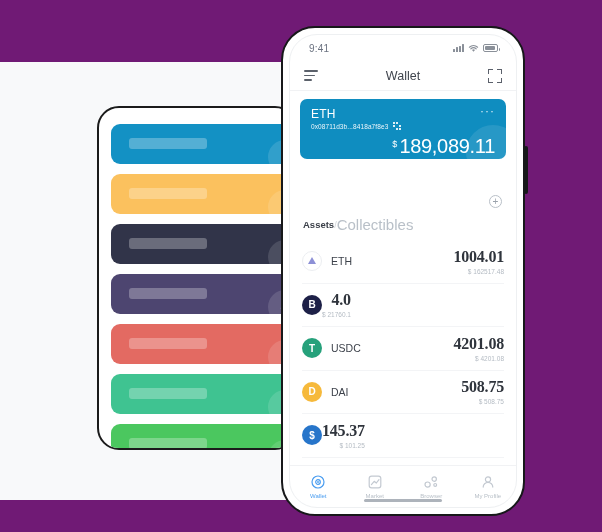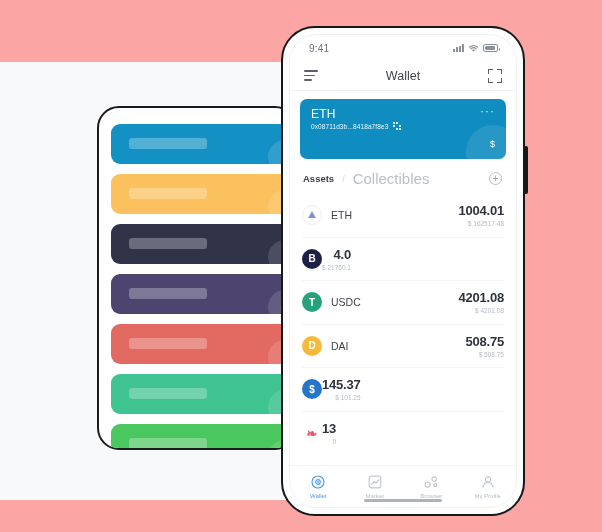--- a/index.html
+++ b/index.html
@@ -2,21 +2,21 @@
 <html><head>
 <meta charset="utf-8">
 <style>
   * { box-sizing: border-box; margin: 0; padding: 0; }
   html, body {
     width: 602px; height: 532px;
     background: #ffffff;
     font-family: "Liberation Sans", sans-serif;
     overflow: hidden;
   }
-  #stage { position: relative; width: 602px; height: 532px; background: #fca5a5; }
+  #stage { position: relative; width: 602px; height: 532px; background: #701a75; }
 
   
   .bg-panel {
     position: absolute; left: 0; top: 62px;
     width: 455px; height: 438px;
     background: #f8f9fa;
   }
 
   
   .phone-back {
@@ -139,21 +139,21 @@
     position:absolute; right:-14px; bottom:-20px;
     width: 54px; height: 54px; border-radius:50%;
     background: rgba(255,255,255,0.10);
   }
 
   
   .asset-tabs {
     display:flex; align-items:center; justify-content: space-between;
     padding: 11px 14px 7px 13px;
   }
-  .tabset { display:flex; align-items:center; gap:8px; }
+  .tabset { display:flex; align-items:center; gap:0;margin-top:46px; }
   .tab-a { font-size: 9.5px; font-weight: bold; color: #3b4049; }
   .tab-sep { font-size: 9px; color: #cfd4da; }
   .tab-b { font-size: 15px; color: #b9c0c8; }
   .plus {
     width: 13px; height: 13px; border-radius:50%;
     border: 1px solid #b9c0c8; color:#9aa2ab;
     font-size: 10px; line-height: 11px; text-align:center;
   }
 
   
@@ -176,21 +176,21 @@
     width:0;height:0;border-left:4px solid transparent;border-right:4px solid transparent;
     border-bottom:7px solid #8d90d6; position:relative; top:-1px;
   }
   .coin.imbtc { background: #1d2047; }
   .coin.usdt  { background: #26a17b; }
   .coin.dai   { background: #f6b93b; }
   .coin.usdc  { background: #2775ca; }
   .coin.tft   { background: #ffffff; color:#ef4f6b; font-size:13px; }
   .asym { font-size: 10.5px; color: #3d424b; margin-left: 9px; flex: 1 1 auto; }
   .aright { text-align: right; }
-  .aqty { font-size: 13px; font-weight: bold; color: #2f343c; letter-spacing: -.2px; }
+  .aqty { font-size: 16px; font-weight: bold; color: #2f343c; letter-spacing: -.2px; font-family: Liberation Serif, serif; }
   .afiat { font-size: 6.5px; color: #b4bbc3; margin-top: 2px; }
 
   
   .tabbar {
     flex: 0 0 42px; height: 42px;
     border-top: 1px solid #f1f2f4;
     display:flex; align-items:center;
   }
   .tbitem { flex:1 1 0; text-align:center; }
   .tbico { height: 15px; display:flex; align-items:center; justify-content:center; }
@@ -294,20 +294,21 @@
                 <b></b>
                 <b class="off"></b>
                 <b></b>
                 <b class="off"></b>
                 <b></b>
                 <b></b>
             </div>
           </div>
           <div class="bal-amt">
             <span class="bal-cur">$</span>
+            <span class="bal-num">189,089.11</span>
           </div>
         </div>
       </div>
 
       <div class="asset-tabs">
         <div class="tabset">
           <span class="tab-a">Assets</span>
           <span class="tab-sep">/</span>
           <span class="tab-b">Collectibles</span>
         </div>

